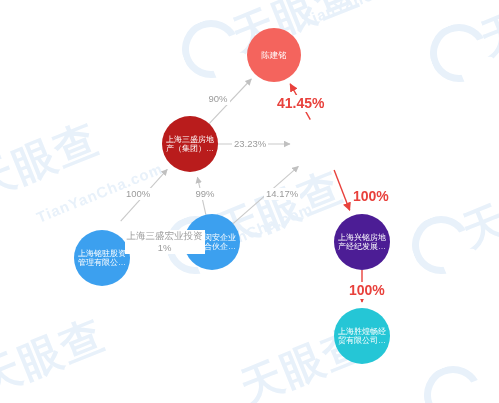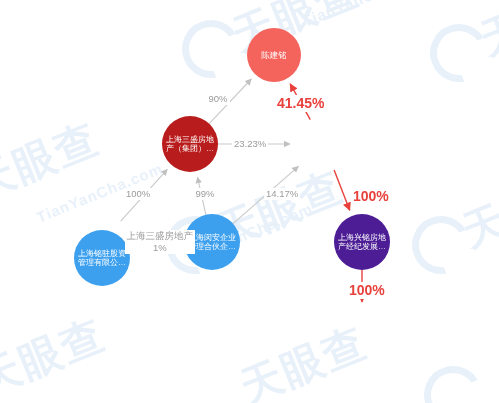--- a/index.html
+++ b/index.html
@@ -189,36 +189,39 @@
       </g>
   </svg>
 
   <div id="edge-label-layer">
       <div class="edge-label" style="left: 206.5px; top: 93px;"><span>90%</span></div>
       <div class="edge-label red" style="left: 275px; top: 94.5px;"><span>41.45%</span></div>
       <div class="edge-label" style="left: 232px; top: 138px;"><span>23.23%</span></div>
       <div class="edge-label" style="left: 124px; top: 188px;"><span>100%</span></div>
       <div class="edge-label" style="left: 193.5px; top: 188px;"><span>99%</span></div>
       <div class="edge-label" style="left: 264px; top: 188px;"><span>14.17%</span></div>
-      <div class="edge-label two-line" style="left: 124.5px; top: 229.5px;"><span>上海三盛房地产</span><br><span>1%</span></div>
+      <div class="edge-label two-line" style="left: 124.5px; top: 229.5px;"><span>上海三盛宏业投资</span><br><span>1%</span></div>
       <div class="edge-label red" style="left: 351px; top: 187.5px;"><span>100%</span></div>
       <div class="edge-label red" style="left: 347px; top: 281.5px;"><span>100%</span></div>
     </div>
 
   <div id="node-layer">
       <div class="node root" style="left: 247px; top: 28px; width: 54px; height: 54px; background: rgb(244, 100, 93);">
         <span class="node-label">陈建铭</span>
       </div>
       <div class="node blue" style="left: 162px; top: 116px; width: 56px; height: 56px; background: #b91c1c;">
         <span class="node-label">上海三盛房地产（集团）…</span>
       </div>
       <div class="node blue" style="left: 74px; top: 230px; width: 56px; height: 56px; background: rgb(60, 160, 239);">
         <span class="node-label">上海铭驻股资管理有限公…</span>
       </div>
       <div class="node blue" style="left: 184px; top: 214px; width: 56px; height: 56px; background: rgb(60, 160, 239);">
         <span class="node-label">上海闵安企业管理合伙企…</span>
       </div>
       <div class="node blue" style="left: 334px; top: 214px; width: 56px; height: 56px; background: #4c1d95;">
         <span class="node-label">上海兴铭房地产经纪发展…</span>
       </div>
+      <div class="node teal" style="left: 334px; top: 308px; width: 56px; height: 56px; background: rgb(37, 198, 214);">
+        <span class="node-label">上海胜煌畅经贸有限公司…</span>
+      </div>
     </div>
 
 </div>
 
 </body></html>

